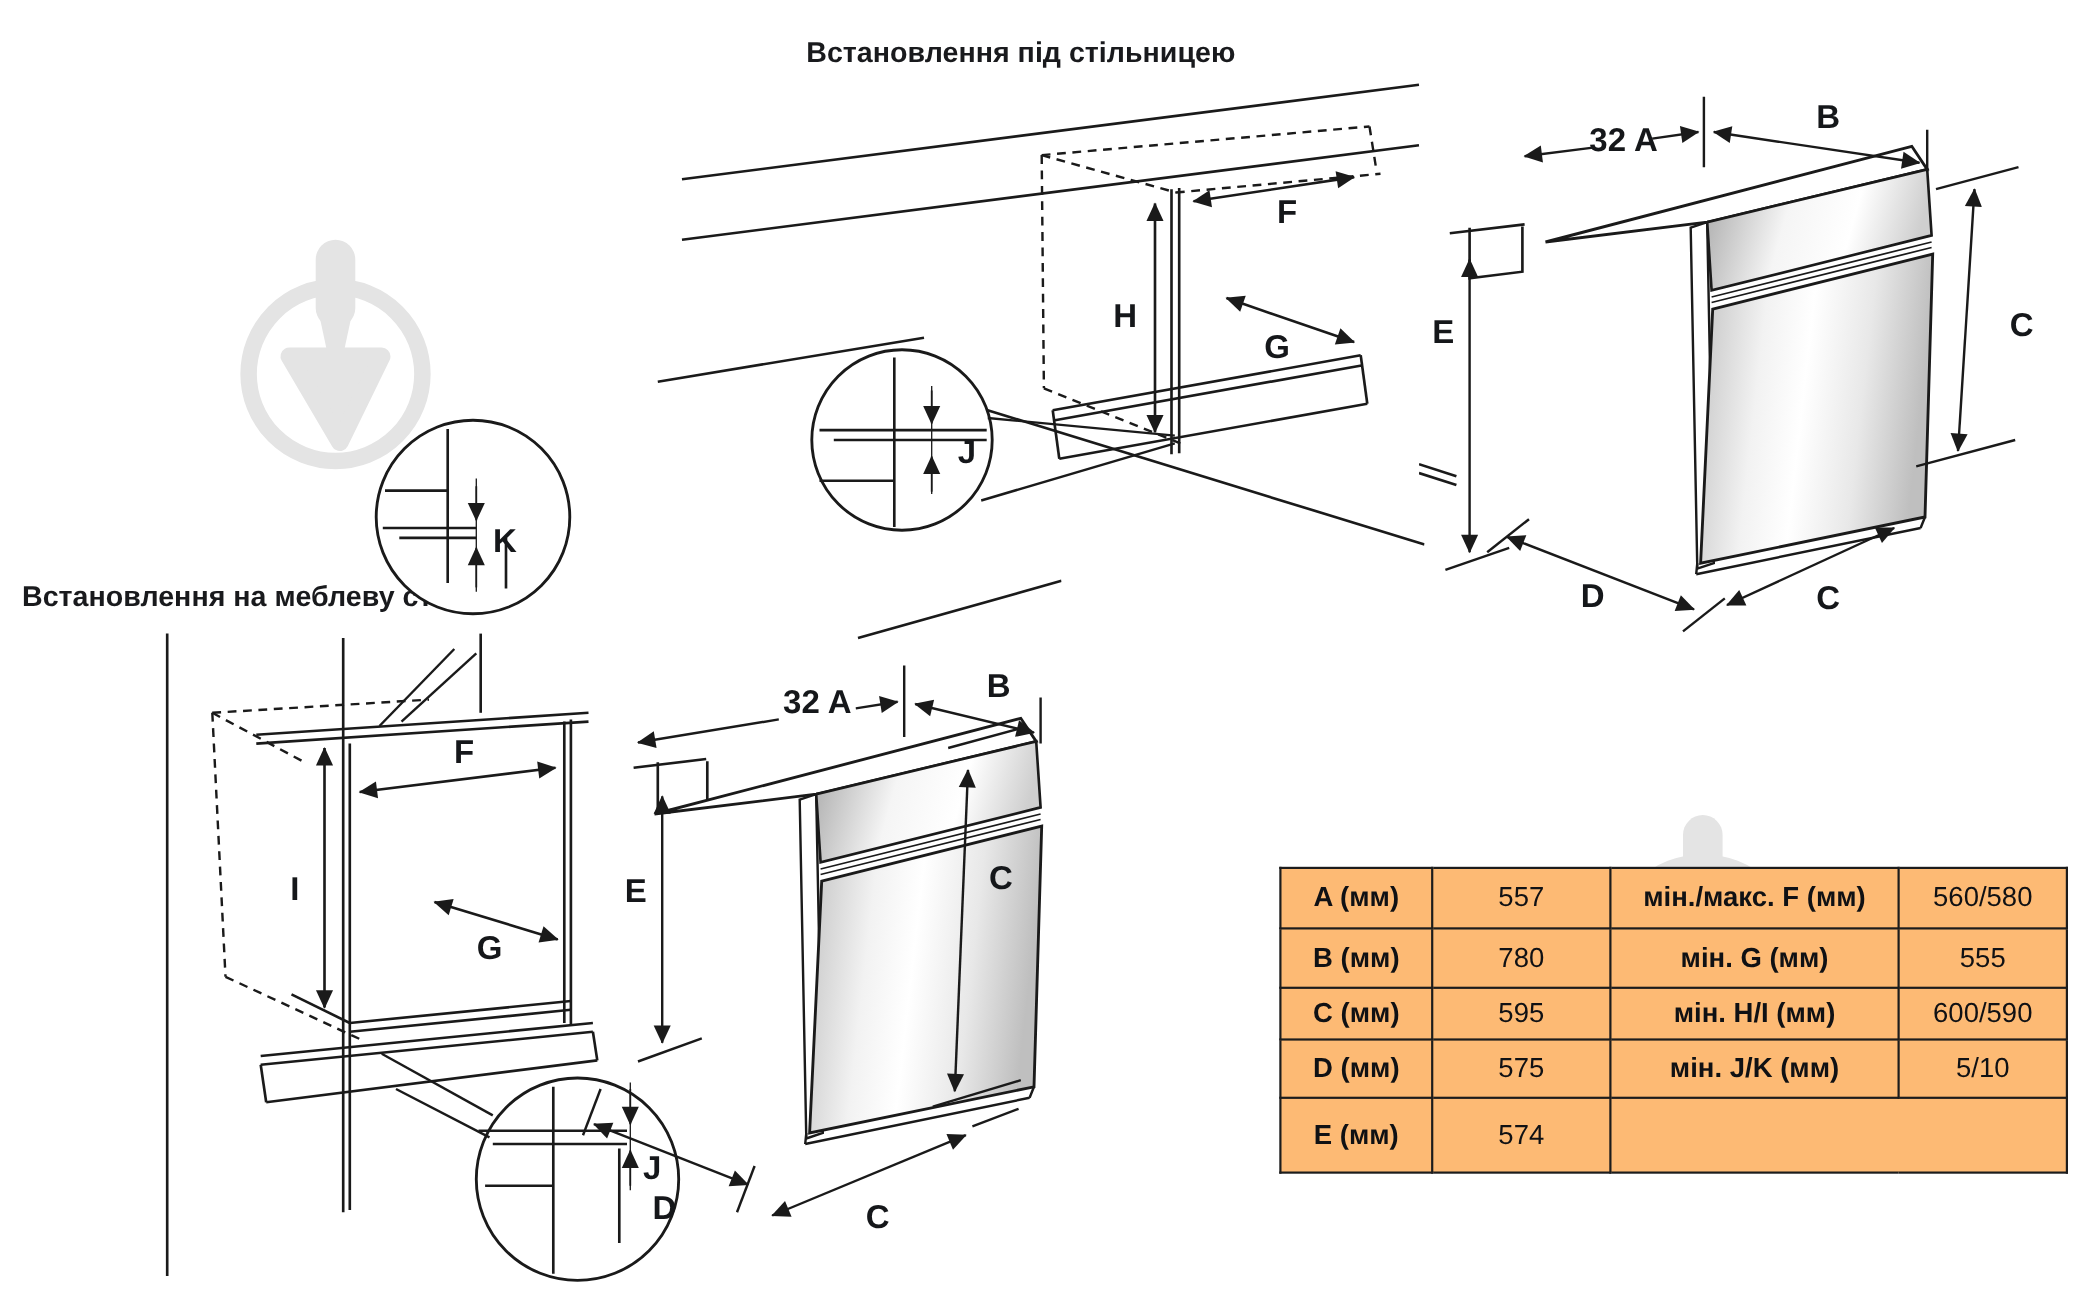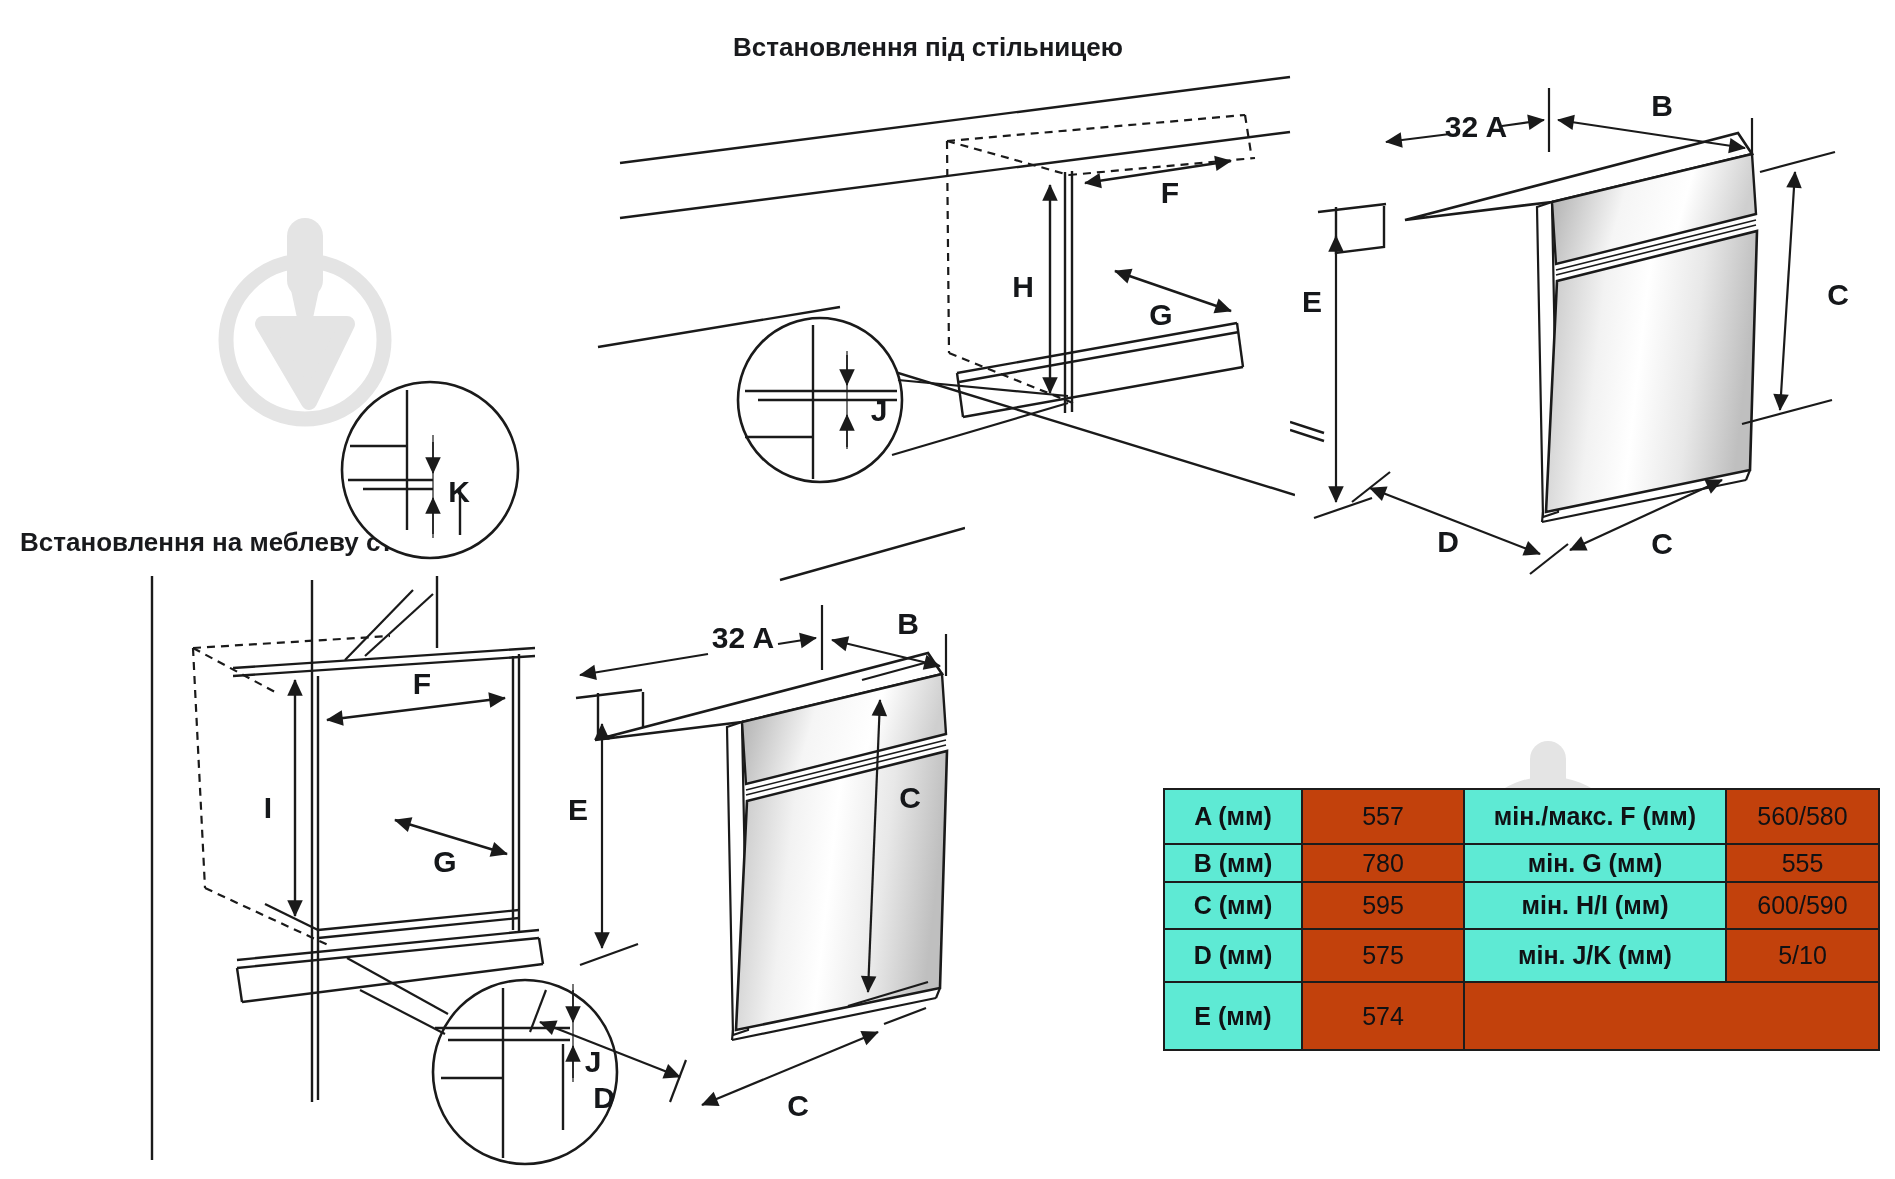--- a/index.html
+++ b/index.html
@@ -7,22 +7,22 @@
           font-family:"Liberation Sans",sans-serif;}
   .title{position:absolute;font-weight:bold;font-size:26px;color:#191a1d;white-space:nowrap;}
   .t1{left:733px;top:32px;text-align:center;}
   .t2{left:20px;top:527px;}
   svg{position:absolute;pointer-events:none;}
   .dim{font-family:"Liberation Sans",sans-serif;font-weight:bold;font-size:30px;fill:#15171a;}
   .wm{mix-blend-mode:multiply;}
   table.dims{position:absolute;left:1163px;top:788px;border-collapse:collapse;table-layout:fixed;width:715px;
              font-family:"Liberation Sans",sans-serif;color:#101114;}
   table.dims td{border:2px solid #1c1c1c;text-align:center;vertical-align:middle;padding:0;}
-  table.dims td.hdr{background:#5eead4;font-weight:bold;font-size:25px;}
-  table.dims td.val{background:#c2410c;font-weight:normal;font-size:25px;}
+  table.dims td.hdr{background:#fdba74;font-weight:bold;font-size:25px;}
+  table.dims td.val{background:#fdba74;font-weight:normal;font-size:25px;}
 </style>
 </head>
 <body>
 
 <div class="canvas">
 
   <div class="title t1">Встановлення під стільницею</div>
   <div class="title t2">Встановлення на меблеву стінку</div>
 
   <svg class="wm" style="left:205px;top:212px;" width="200" height="215" viewBox="0 0 200 215">
@@ -328,21 +328,21 @@
         <col style="width:262px">
         <col style="width:153px">
     </colgroup>
     <tbody>
       <tr style="height:55px">
         <td class="hdr">A (мм)</td>
         <td class="val">557</td>
         <td class="hdr">мін./макс. F (мм)</td>
         <td class="val">560/580</td>
       </tr>
-      <tr style="height:38px">
+      <tr style="height:54px">
         <td class="hdr">B (мм)</td>
         <td class="val">780</td>
         <td class="hdr">мін. G (мм)</td>
         <td class="val">555</td>
       </tr>
       <tr style="height:47px">
         <td class="hdr">C (мм)</td>
         <td class="val">595</td>
         <td class="hdr">мін. H/I (мм)</td>
         <td class="val">600/590</td>

